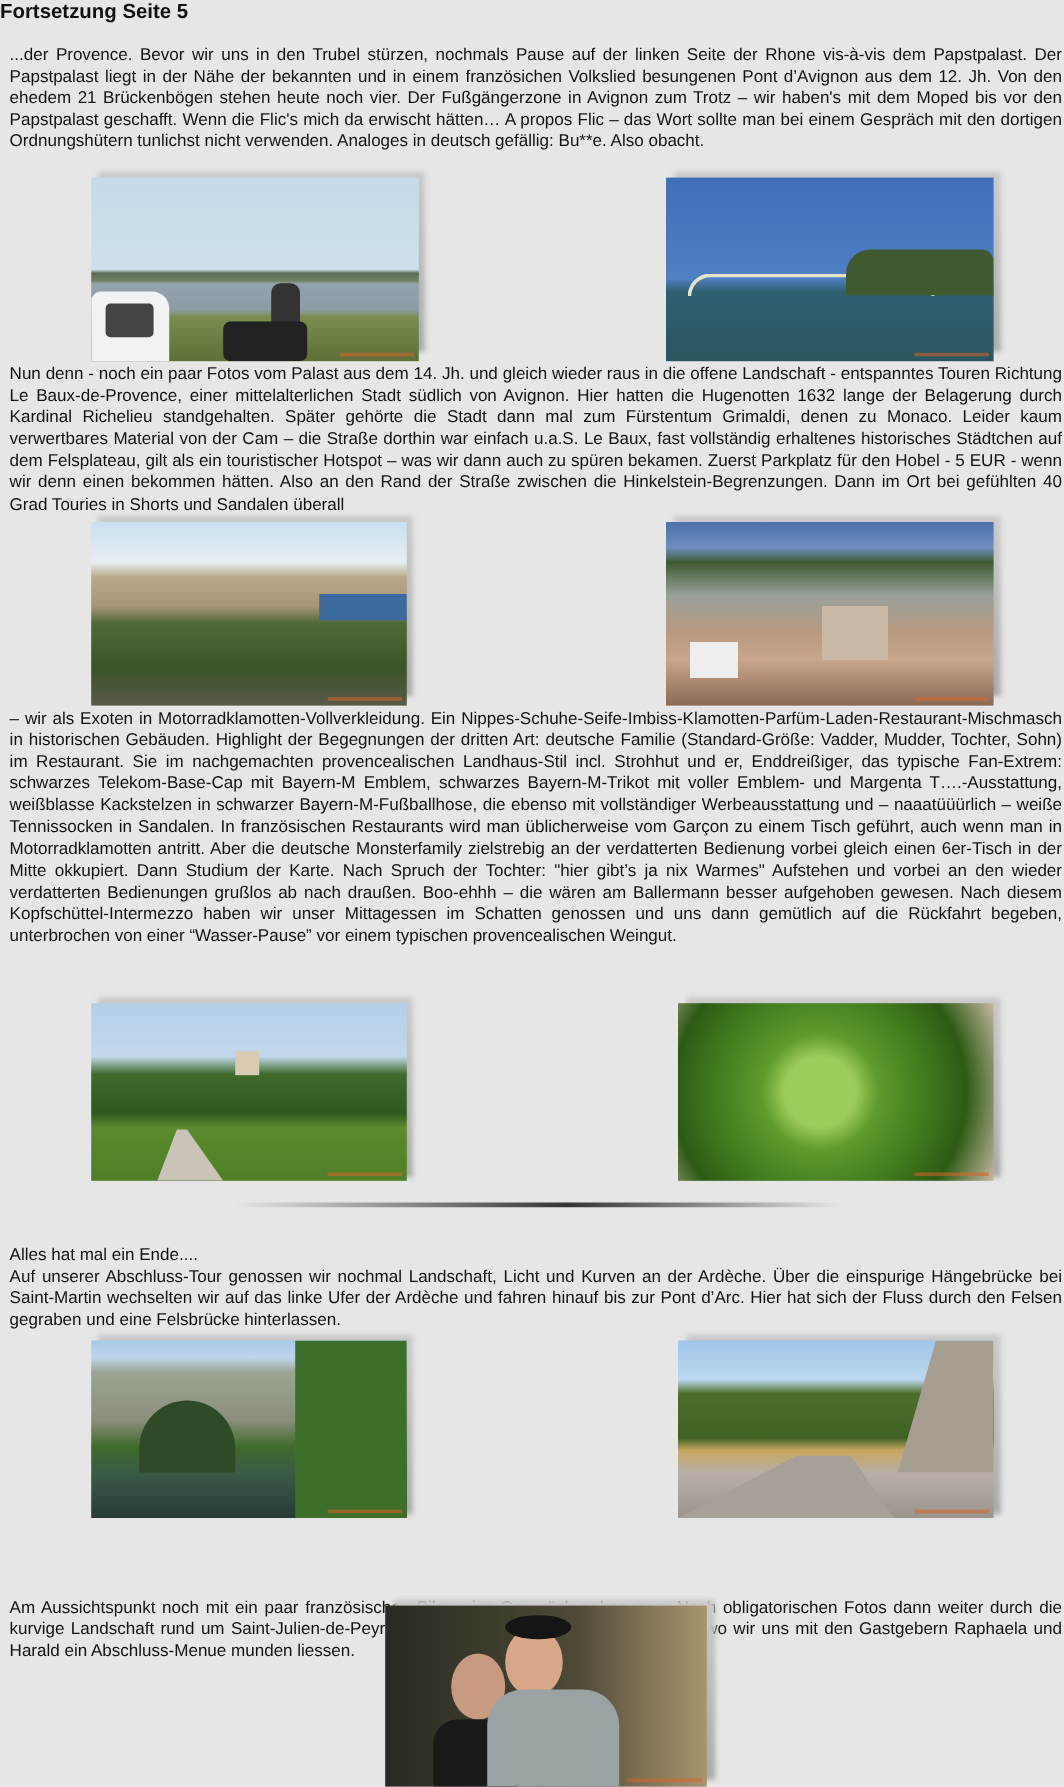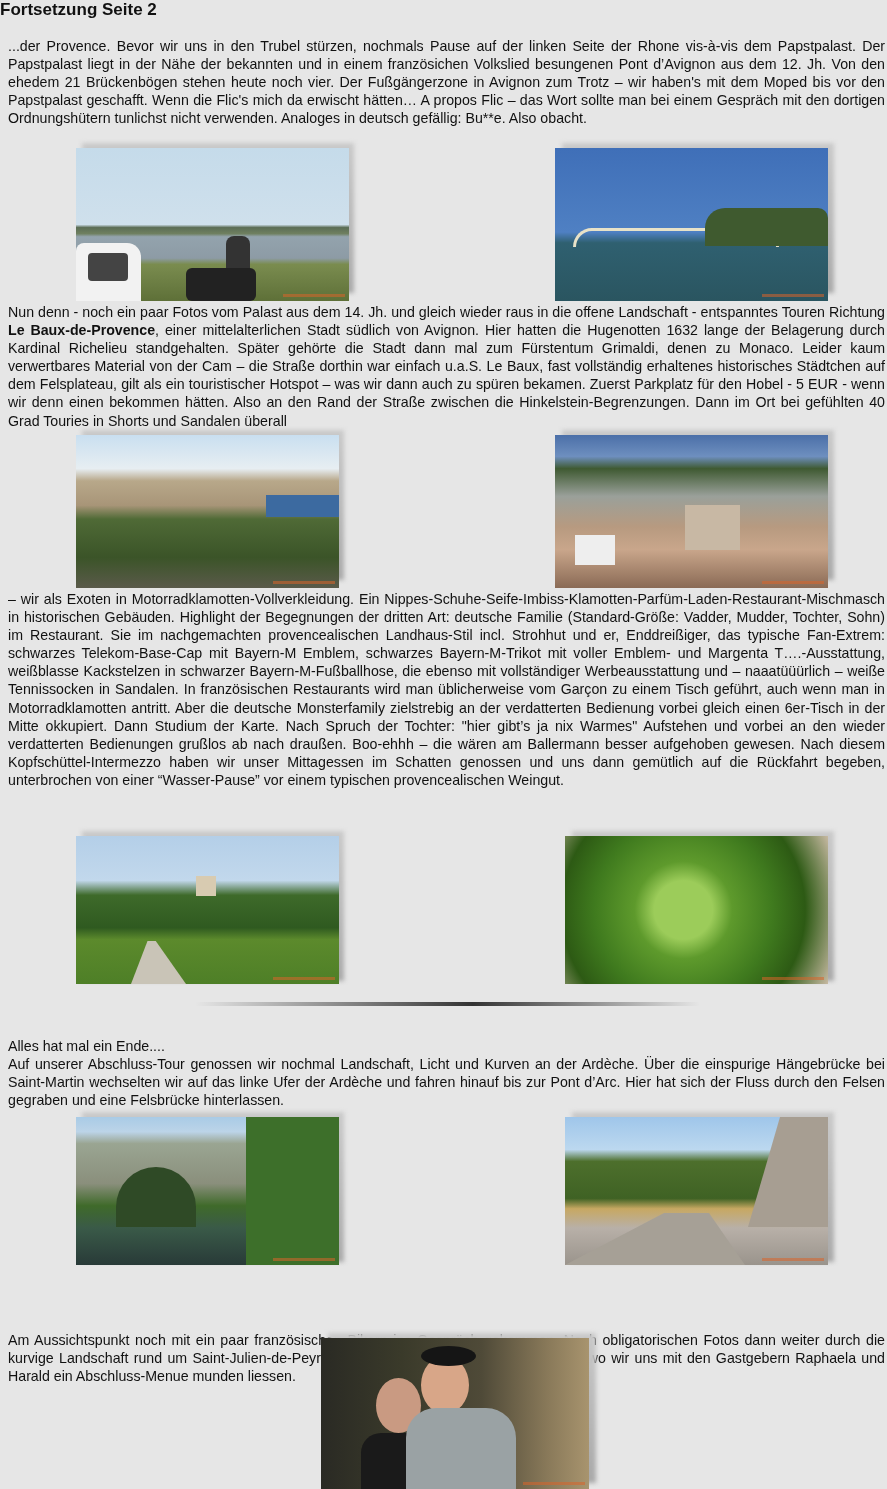--- a/index.html
+++ b/index.html
@@ -4,32 +4,32 @@
 <style>
   html,body{margin:0;padding:0;}
   body{
     width:887px;height:1489px;overflow:hidden;position:relative;
     background:#e6e6e6;
     font-family:"Liberation Sans", sans-serif;
     color:#111;
   }
   .heading{position:absolute;left:0;top:0;font-size:17px;font-weight:bold;line-height:20px;}
   .para{position:absolute;left:8px;width:877px;font-size:14.2px;line-height:18.1px;text-align:justify;text-align-last:left;}
-  .para b{font-weight:bold;}
+  .para b{font-weight:normal;}
   .sub{font-weight:normal;display:block;}
   .photo{position:absolute;overflow:hidden;}
   .photo::after{content:"";position:absolute;right:4px;bottom:4px;width:62px;height:3px;background:#d8642a;opacity:.55;}
   .shadow{position:absolute;background:linear-gradient(#c9c9c9,#a9a9a9);filter:blur(2px);}
   .divider{position:absolute;left:195px;top:1002px;width:505px;height:4px;
     background:linear-gradient(90deg,rgba(80,80,80,0),#555 45%,#333 55%,rgba(80,80,80,0));border-radius:2px;}
 </style>
 </head>
 <body>
 
-<div class="heading">Fortsetzung Seite 2</div>
+<div class="heading">Fortsetzung Seite 5</div>
 
 <div class="para" style="top:37px">...der Provence. Bevor wir uns in den Trubel stürzen, nochmals Pause auf der linken Seite der Rhone vis-à-vis dem Papstpalast. Der Papstpalast liegt in der Nähe der bekannten und in einem französichen Volkslied besungenen Pont d’Avignon aus dem 12. Jh. Von den ehedem 21 Brückenbögen stehen heute noch vier. Der Fußgängerzone in Avignon zum Trotz – wir haben's mit dem Moped bis vor den Papstpalast geschafft. Wenn die Flic's mich da erwischt hätten… A propos Flic – das Wort sollte man bei einem Gespräch mit den dortigen Ordnungshütern tunlichst nicht verwenden. Analoges in deutsch gefällig: Bu**e. Also obacht.</div>
 
 <div class="shadow" style="left:82px;top:143px;width:272px;height:150px"></div>
 <div class="photo" style="left:76px;top:148px;width:273px;height:153px;
   background:
    linear-gradient(180deg,#c5dbea 0%,#cfe0ec 50%,#5b6d55 52%,#6f8060 56%,#93a3ad 58%,#8d9ba5 72%,#7a8c4f 76%,#5e7038 100%);">
   <div style="position:absolute;left:0;top:95px;width:65px;height:58px;background:#f2f2f2;border-radius:8px 14px 0 0"></div>
   <div style="position:absolute;left:12px;top:105px;width:40px;height:28px;background:#444;border-radius:4px"></div>
   <div style="position:absolute;left:150px;top:88px;width:24px;height:60px;background:#333;border-radius:8px 8px 0 0"></div>

